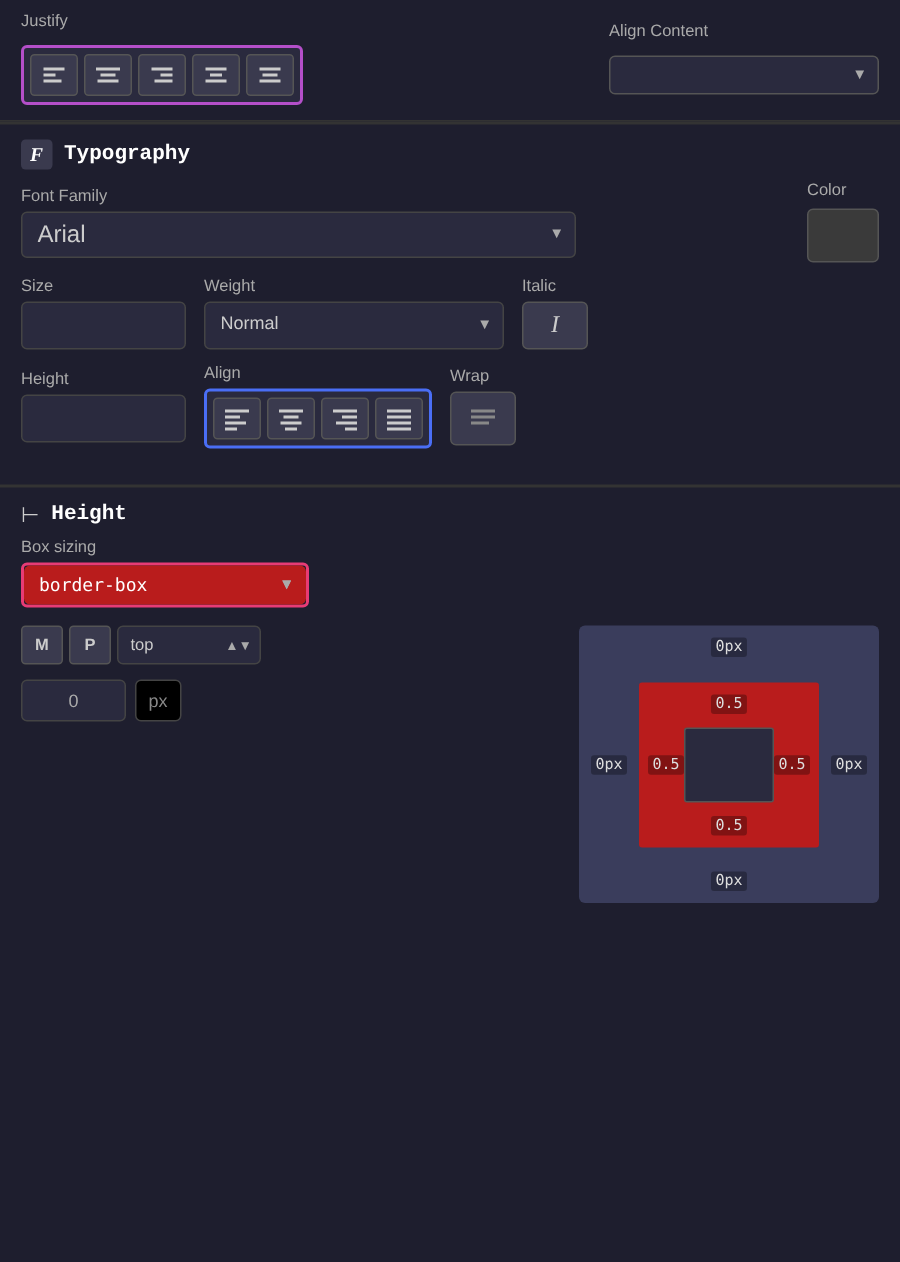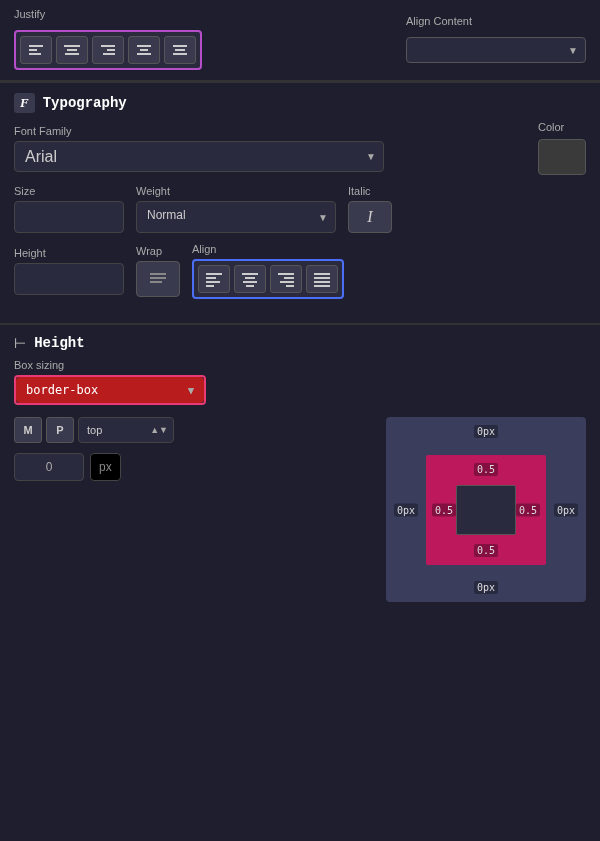--- a/index.html
+++ b/index.html
@@ -313,21 +313,21 @@
     }
 
     .bm-top { top: 8px; left: 50%; transform: translateX(-50%); }
     .bm-bottom { bottom: 8px; left: 50%; transform: translateX(-50%); }
     .bm-left { left: 8px; top: 50%; transform: translateY(-50%); }
     .bm-right { right: 8px; top: 50%; transform: translateY(-50%); }
 
     .bm-inner {
       width: 120px;
       height: 110px;
-      background: #be185d;
+      background: #b91c1c;
       position: relative;
       display: flex;
       align-items: center;
       justify-content: center;
       border-radius: 2px;
     }
 
     .bm-inner-top { top: 8px; left: 50%; transform: translateX(-50%); }
     .bm-inner-bottom { bottom: 8px; left: 50%; transform: translateX(-50%); }
     .bm-inner-left { left: 6px; top: 50%; transform: translateY(-50%); }
@@ -463,68 +463,68 @@
       </div>
     </div>
   </div>
 
   <div class="field-row">
     <div class="field-group">
       <div class="field-label">Height</div>
       <input type="text" class="height-input" value="" placeholder="" style="">
     </div>
     <div class="field-group">
+      <div class="field-label">Align</div>
+      <div class="align-buttons">
+
+        <div class="icon-btn" title="Align Left">
+          <svg width="20" height="20" viewBox="0 0 20 20">
+            <line x1="2" y1="5" x2="18" y2="5" stroke="#ccc" stroke-width="2"></line>
+            <line x1="2" y1="9" x2="12" y2="9" stroke="#ccc" stroke-width="2"></line>
+            <line x1="2" y1="13" x2="16" y2="13" stroke="#ccc" stroke-width="2"></line>
+            <line x1="2" y1="17" x2="10" y2="17" stroke="#ccc" stroke-width="2"></line>
+          </svg>
+        </div>
+
+        <div class="icon-btn" title="Align Center">
+          <svg width="20" height="20" viewBox="0 0 20 20">
+            <line x1="2" y1="5" x2="18" y2="5" stroke="#ccc" stroke-width="2"></line>
+            <line x1="5" y1="9" x2="15" y2="9" stroke="#ccc" stroke-width="2"></line>
+            <line x1="3" y1="13" x2="17" y2="13" stroke="#ccc" stroke-width="2"></line>
+            <line x1="6" y1="17" x2="14" y2="17" stroke="#ccc" stroke-width="2"></line>
+          </svg>
+        </div>
+
+        <div class="icon-btn" title="Align Right">
+          <svg width="20" height="20" viewBox="0 0 20 20">
+            <line x1="2" y1="5" x2="18" y2="5" stroke="#ccc" stroke-width="2"></line>
+            <line x1="8" y1="9" x2="18" y2="9" stroke="#ccc" stroke-width="2"></line>
+            <line x1="4" y1="13" x2="18" y2="13" stroke="#ccc" stroke-width="2"></line>
+            <line x1="10" y1="17" x2="18" y2="17" stroke="#ccc" stroke-width="2"></line>
+          </svg>
+        </div>
+
+        <div class="icon-btn" title="Align Justify">
+          <svg width="20" height="20" viewBox="0 0 20 20">
+            <line x1="2" y1="5" x2="18" y2="5" stroke="#ccc" stroke-width="2"></line>
+            <line x1="2" y1="9" x2="18" y2="9" stroke="#ccc" stroke-width="2"></line>
+            <line x1="2" y1="13" x2="18" y2="13" stroke="#ccc" stroke-width="2"></line>
+            <line x1="2" y1="17" x2="18" y2="17" stroke="#ccc" stroke-width="2"></line>
+          </svg>
+        </div>
+      </div>
+    </div>
+    <div class="field-group">
       <div class="field-label">Wrap</div>
       <div class="wrap-btn">
         <svg width="20" height="20" viewBox="0 0 20 20">
           <line x1="2" y1="5" x2="18" y2="5" stroke="#888" stroke-width="2"></line>
           <line x1="2" y1="9" x2="18" y2="9" stroke="#888" stroke-width="2"></line>
           <line x1="2" y1="13" x2="14" y2="13" stroke="#888" stroke-width="2"></line>
         </svg>
-      </div>
-    </div>
-    <div class="field-group">
-      <div class="field-label">Align</div>
-      <div class="align-buttons">
-
-        <div class="icon-btn" title="Align Left">
-          <svg width="20" height="20" viewBox="0 0 20 20">
-            <line x1="2" y1="5" x2="18" y2="5" stroke="#ccc" stroke-width="2"></line>
-            <line x1="2" y1="9" x2="12" y2="9" stroke="#ccc" stroke-width="2"></line>
-            <line x1="2" y1="13" x2="16" y2="13" stroke="#ccc" stroke-width="2"></line>
-            <line x1="2" y1="17" x2="10" y2="17" stroke="#ccc" stroke-width="2"></line>
-          </svg>
-        </div>
-
-        <div class="icon-btn" title="Align Center">
-          <svg width="20" height="20" viewBox="0 0 20 20">
-            <line x1="2" y1="5" x2="18" y2="5" stroke="#ccc" stroke-width="2"></line>
-            <line x1="5" y1="9" x2="15" y2="9" stroke="#ccc" stroke-width="2"></line>
-            <line x1="3" y1="13" x2="17" y2="13" stroke="#ccc" stroke-width="2"></line>
-            <line x1="6" y1="17" x2="14" y2="17" stroke="#ccc" stroke-width="2"></line>
-          </svg>
-        </div>
-
-        <div class="icon-btn" title="Align Right">
-          <svg width="20" height="20" viewBox="0 0 20 20">
-            <line x1="2" y1="5" x2="18" y2="5" stroke="#ccc" stroke-width="2"></line>
-            <line x1="8" y1="9" x2="18" y2="9" stroke="#ccc" stroke-width="2"></line>
-            <line x1="4" y1="13" x2="18" y2="13" stroke="#ccc" stroke-width="2"></line>
-            <line x1="10" y1="17" x2="18" y2="17" stroke="#ccc" stroke-width="2"></line>
-          </svg>
-        </div>
-
-        <div class="icon-btn" title="Align Justify">
-          <svg width="20" height="20" viewBox="0 0 20 20">
-            <line x1="2" y1="5" x2="18" y2="5" stroke="#ccc" stroke-width="2"></line>
-            <line x1="2" y1="9" x2="18" y2="9" stroke="#ccc" stroke-width="2"></line>
-            <line x1="2" y1="13" x2="18" y2="13" stroke="#ccc" stroke-width="2"></line>
-            <line x1="2" y1="17" x2="18" y2="17" stroke="#ccc" stroke-width="2"></line>
-          </svg>
-        </div>
       </div>
     </div>
   </div>
 </div>
 
 <div class="divider"></div>
 
 <div class="section-header">
   <span style="color:#ccc;font-size:14px;">⊢</span>
   <span class="section-title">Height</span>

